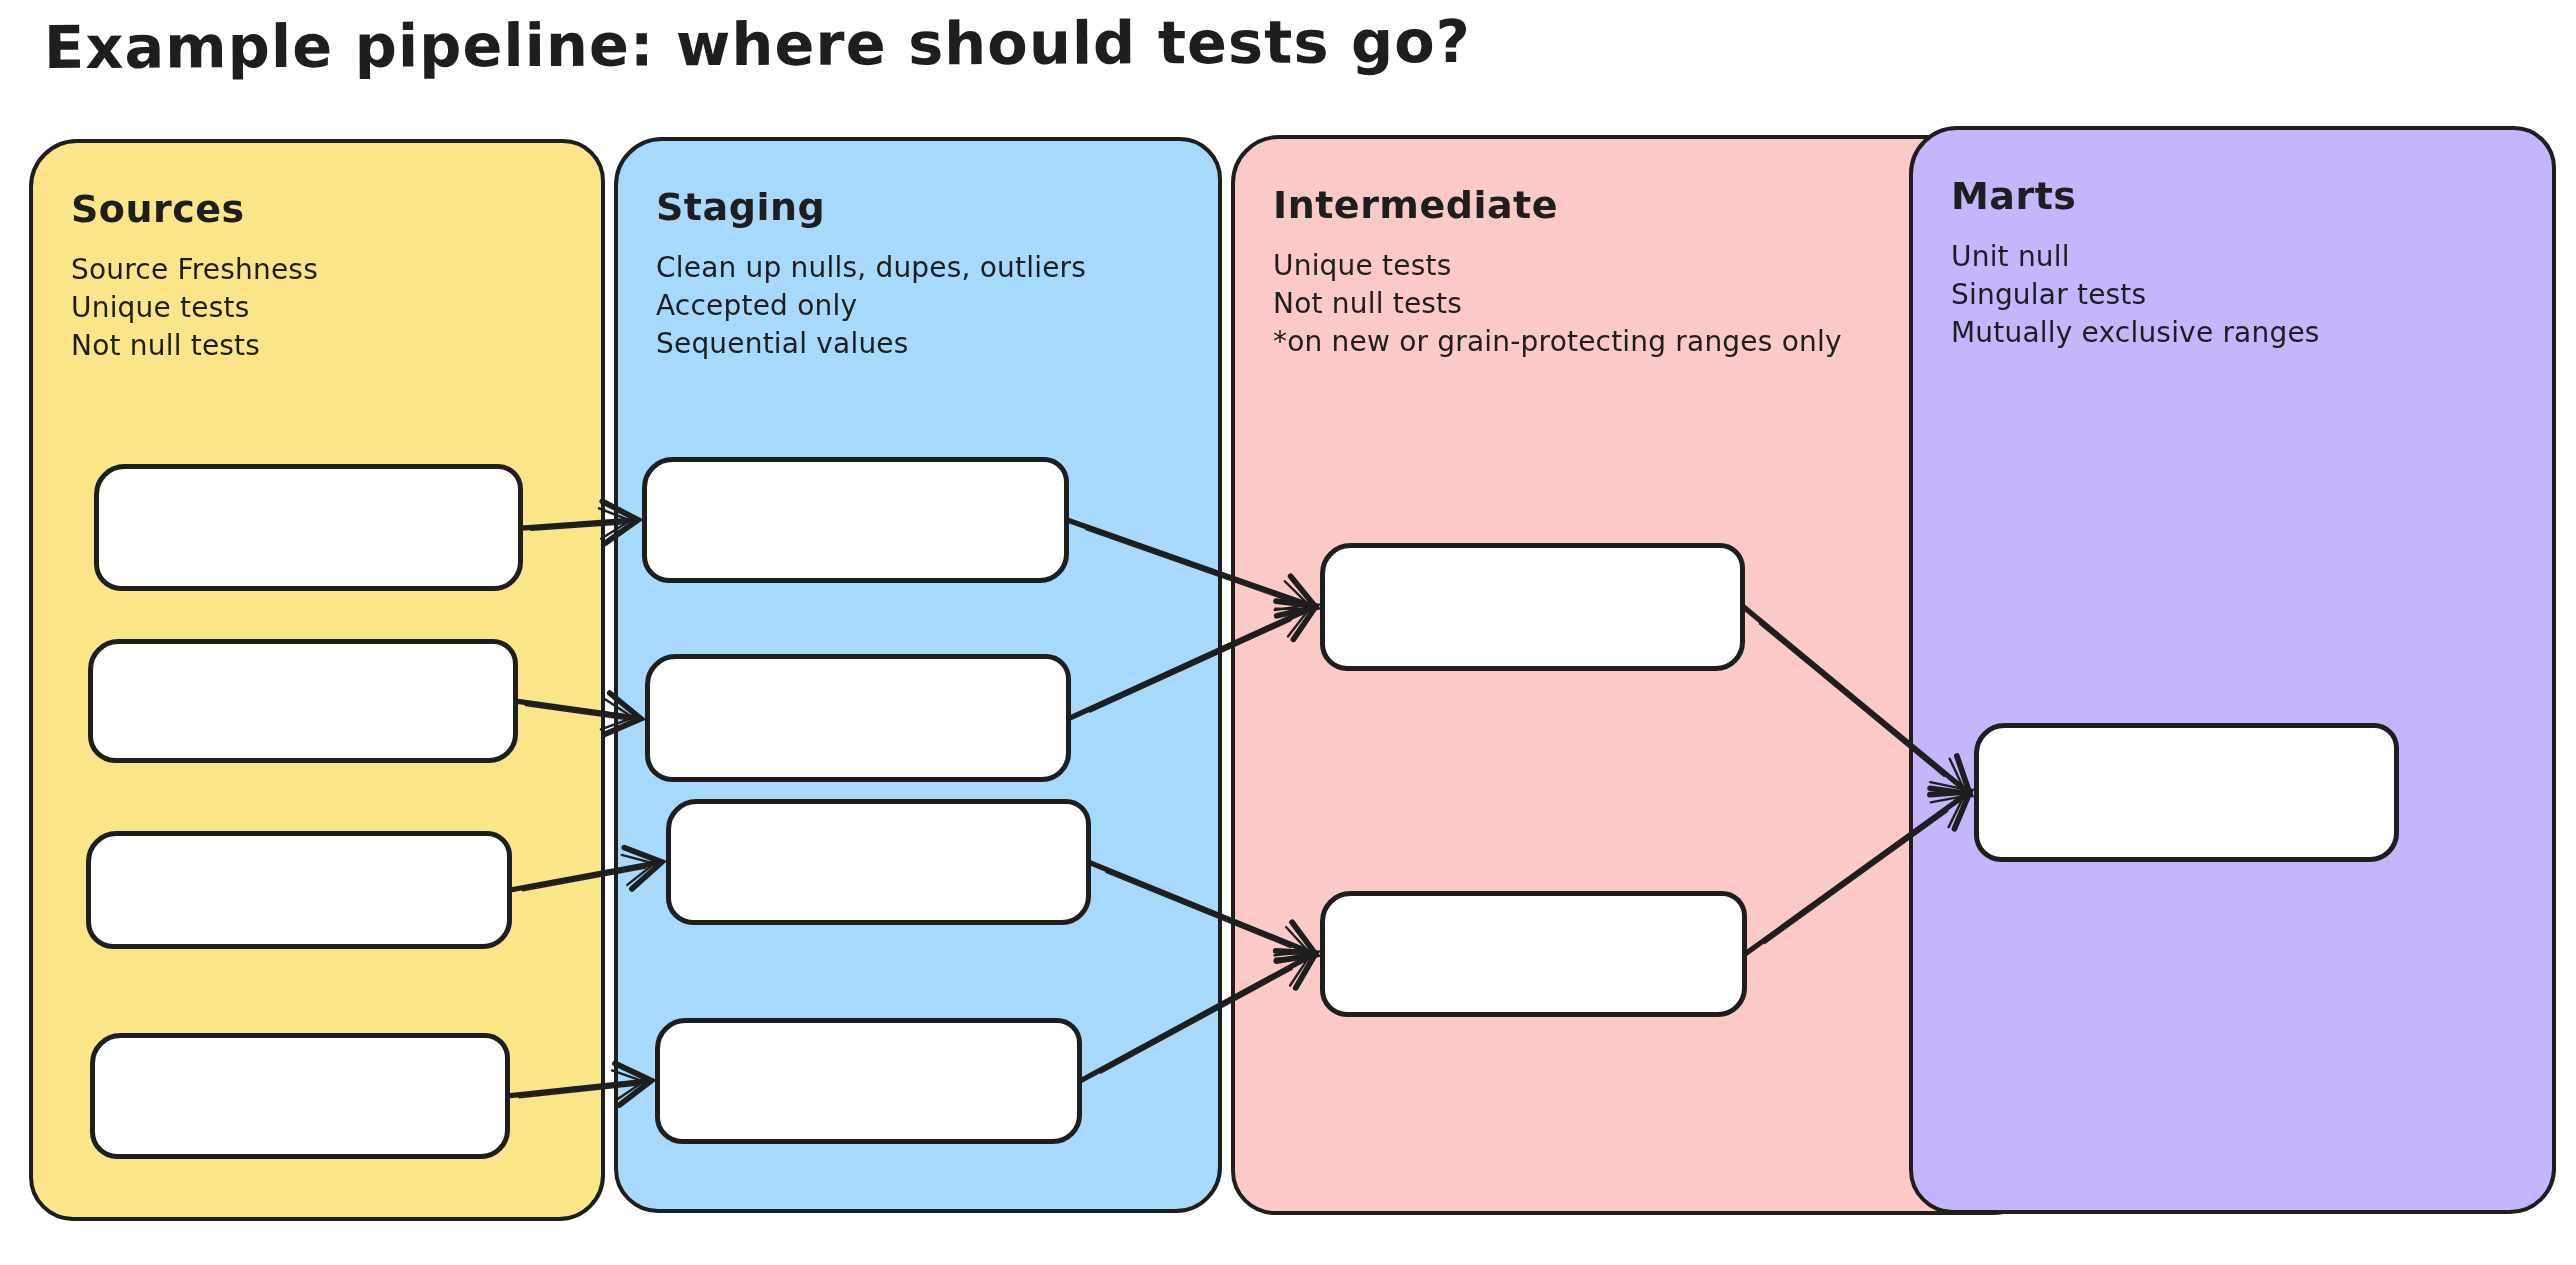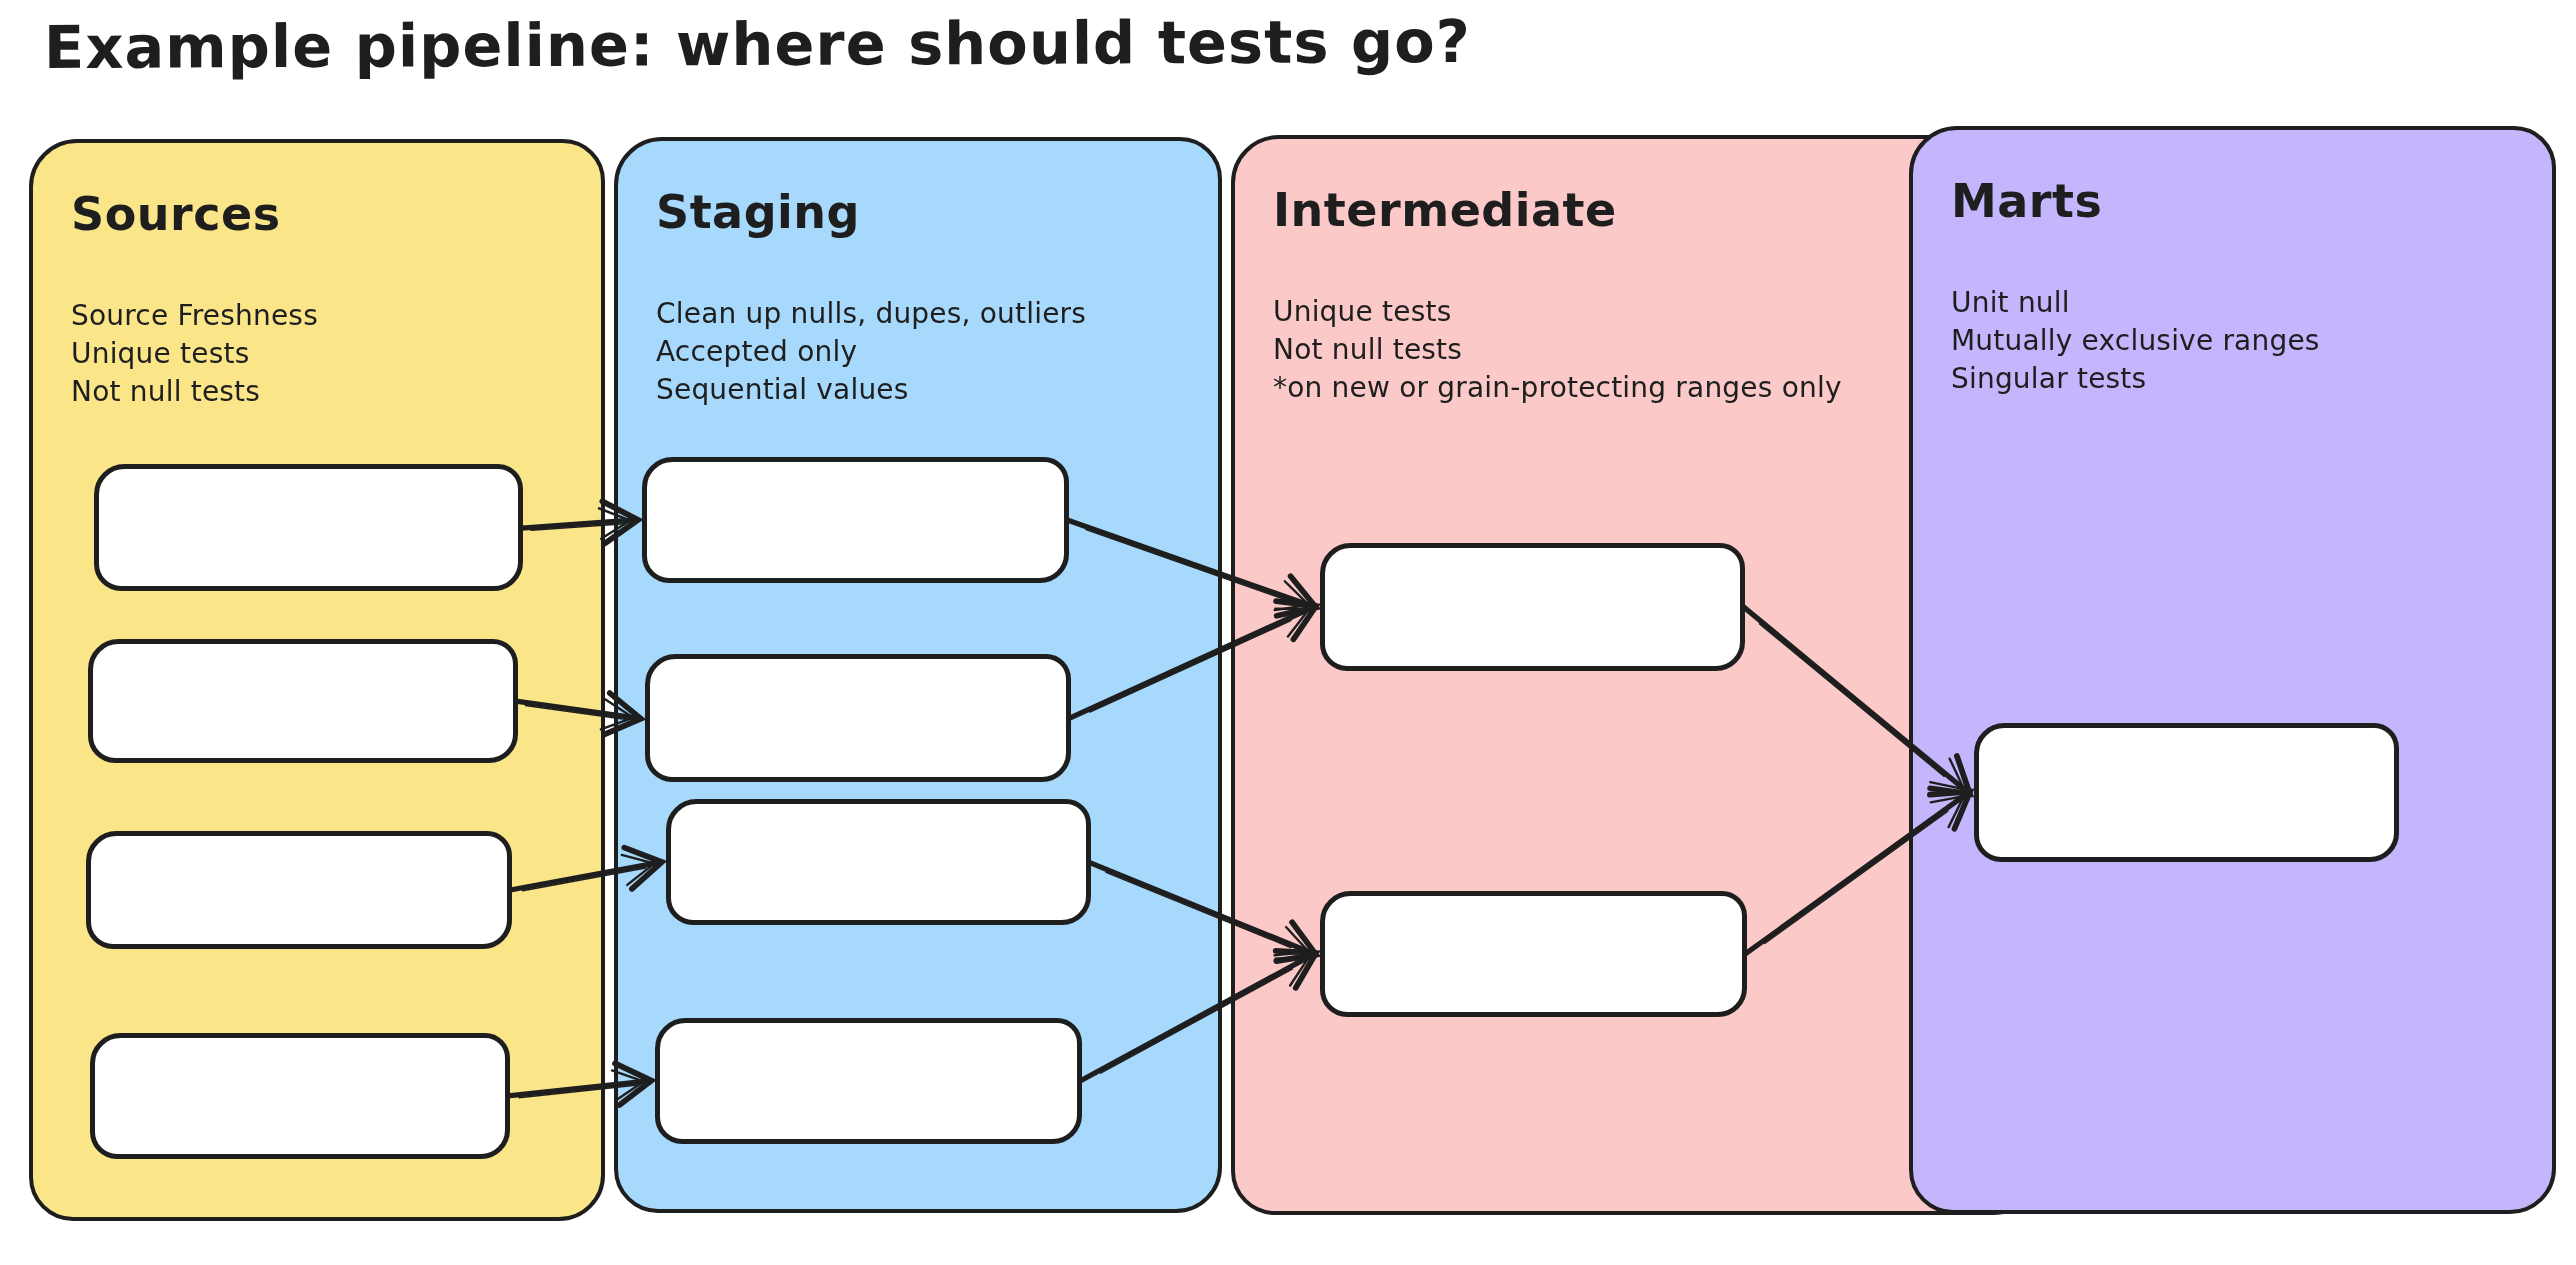--- a/index.html
+++ b/index.html
@@ -24,23 +24,23 @@
   }
   .panel {
     position:absolute;
     box-sizing:border-box;
     border:4.8px solid #1e1e1e;
     border-radius:48px 42px 46px 44px;
     padding:44px 29px 0 38px;
     z-index:1;
   }
   .panel-title {
-    font-size:46px;
+    font-size:38px;
     font-weight:700;
-    margin:0 0 56px 0;
+    margin:0 0 20px 0;
     letter-spacing:0.5px;
   }
   .panel-note {
     font-size:28px;
     line-height:38px;
     white-space:nowrap;
     letter-spacing:0.2px;
   }
   .node {
     position:absolute;
@@ -76,22 +76,22 @@
     </div>
     <div class="panel" style="left: 1231px; top: 135px; width: 808px; height: 1080px; background: rgb(251, 201, 200);">
       <div class="panel-title">Intermediate</div>
       <div class="panel-note">Unique tests</div>
       <div class="panel-note">Not null tests</div>
       <div class="panel-note">*on new or grain-protecting ranges only</div>
     </div>
     <div class="panel" style="left: 1909px; top: 126px; width: 647px; height: 1088px; background: #c4b5fd;">
       <div class="panel-title">Marts</div>
       <div class="panel-note">Unit null</div>
+      <div class="panel-note">Singular tests</div>
       <div class="panel-note">Mutually exclusive ranges</div>
-      <div class="panel-note">Singular tests</div>
     </div>
     <svg class="edges-layer" viewBox="0 0 2701 1327">
       <defs>
         <marker id="arrowhead" markerUnits="userSpaceOnUse" viewBox="-60 -40 70 80" markerWidth="70" markerHeight="80" refX="-2" refY="0" orient="auto">
           <path d="M -36 -22 L 0 0 L -36 22" fill="none" stroke="#1e1e1e" stroke-width="6" stroke-linecap="round"></path>
           <path d="M -40 -15 L -4 2 M -40 17 L -6 -1" fill="none" stroke="#1e1e1e" stroke-width="2.5" stroke-linecap="round"></path>
         </marker>
       </defs>
       <line x1="547" y1="553.5" x2="667" y2="545" stroke="#1e1e1e" stroke-width="5.5" stroke-linecap="round" marker-end="url(#arrowhead)"></line>
       <line x1="556.8119689030773" y1="555.81250216109" x2="655.2119689030773" y2="548.84250216109" stroke="#1e1e1e" stroke-width="1.6" stroke-linecap="round"></line>

